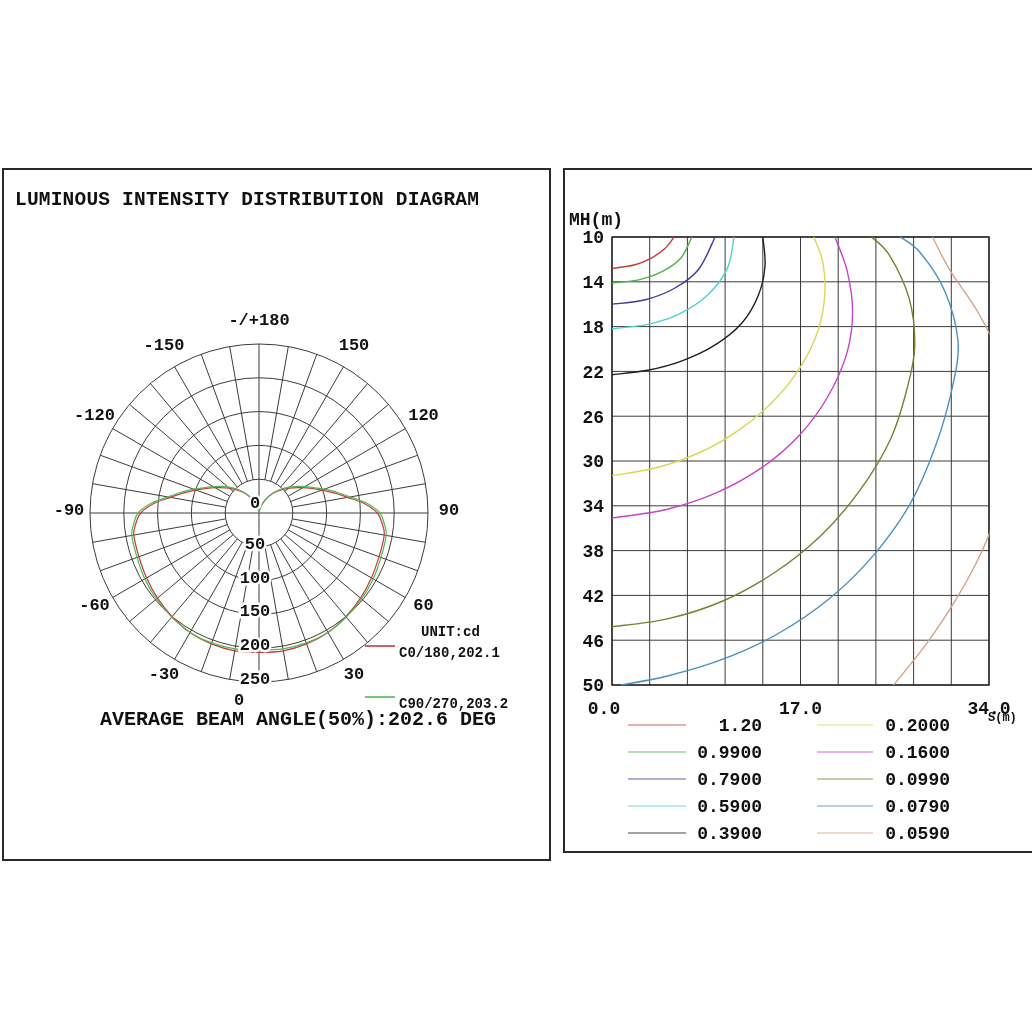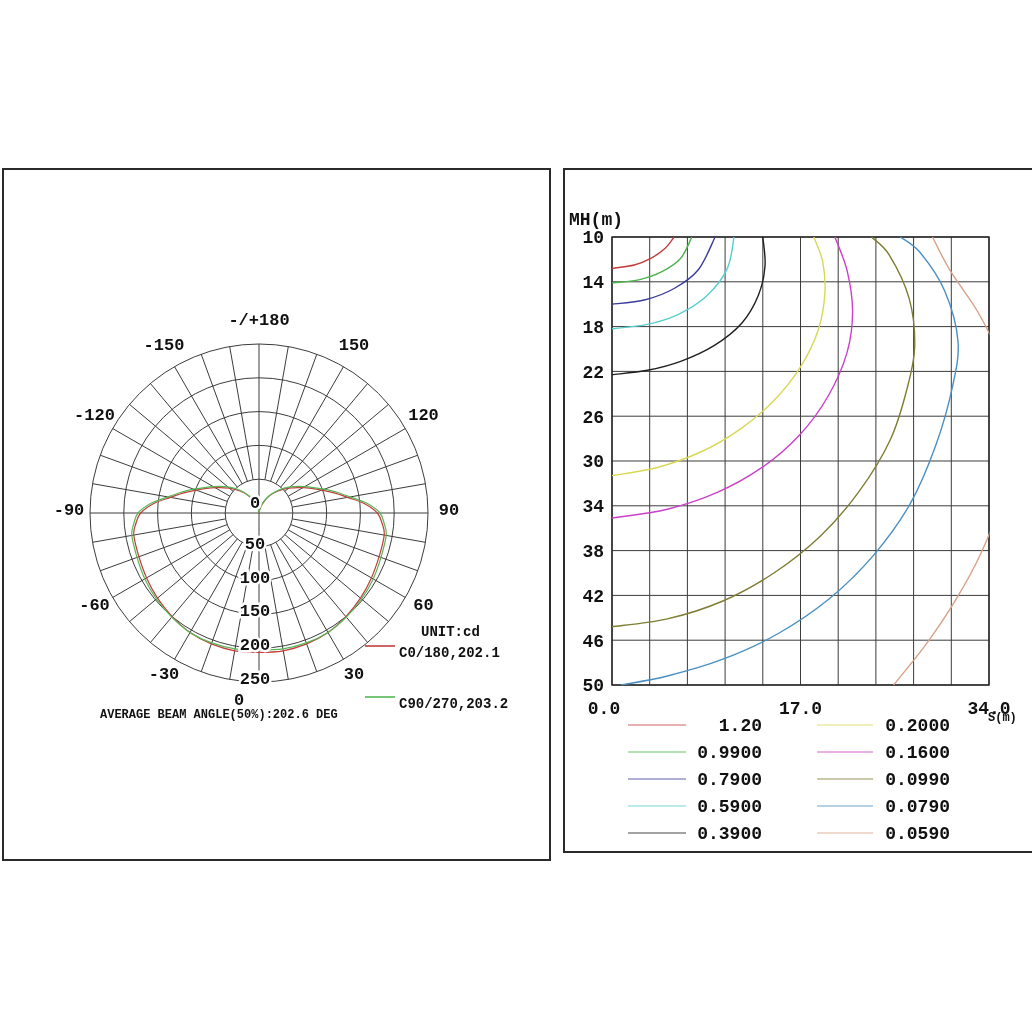--- a/index.html
+++ b/index.html
@@ -8,21 +8,21 @@
   .panel{position:absolute;border:2px solid #2a2a2a;box-sizing:border-box;}
   .panel-left{left:2px;top:168px;width:549px;height:693px;}
   .panel-right{left:563px;top:168px;width:475px;height:685px;}
   #charts{position:absolute;left:0;top:0;width:1032px;height:1032px;}
   .txt{position:absolute;font-weight:bold;color:#111111;line-height:1.05;white-space:pre;}
   .title-left{left:15px;top:190px;font-size:19.5px;letter-spacing:0.2px;}
   .title-right{left:617px;top:188px;font-size:19.5px;letter-spacing:0.2px;}
   .mh-label{left:569px;top:211px;font-size:18px;}
   .s-label{left:988px;top:712px;font-size:12px;}
   .unit-label{left:421px;top:625px;font-size:14px;}
-  .caption{left:100px;top:709px;font-size:12px;}
+  .caption{left:100px;top:709px;font-size:20px;}
   .polar-legend-row{position:absolute;left:365px;height:15px;display:flex;align-items:flex-start;}
   .polar-legend-row .polar-swatch{width:30px;height:2px;margin-right:4px;opacity:0.8;}
   .polar-legend-row .series-label{font-weight:bold;font-size:14px;color:#111111;white-space:pre;}
   .row1{top:645px;}
   .row2{top:696px;}
 </style>
 </head>
 <body>
 
 <div class="page">
@@ -165,20 +165,21 @@
       <text x="950" y="785" text-anchor="end" font-size="18" font-family="&quot;Liberation Mono&quot;,monospace" font-weight="bold" fill="#111111">0.0990</text>
       <line x1="817" y1="806" x2="873" y2="806" stroke="#4a90c2" stroke-width="1.6" opacity="0.55"></line>
       <text x="950" y="812" text-anchor="end" font-size="18" font-family="&quot;Liberation Mono&quot;,monospace" font-weight="bold" fill="#111111">0.0790</text>
       <line x1="817" y1="833" x2="873" y2="833" stroke="#d7a286" stroke-width="1.6" opacity="0.55"></line>
       <text x="950" y="839" text-anchor="end" font-size="18" font-family="&quot;Liberation Mono&quot;,monospace" font-weight="bold" fill="#111111">0.0590</text>
     </svg>
 
   <div class="panel panel-left"></div>
   <div class="panel panel-right"></div>
 
+  <div class="txt title-left">LUMINOUS INTENSITY DISTRIBUTION DIAGRAM</div>
   <div class="txt caption">AVERAGE BEAM ANGLE(50%):202.6 DEG</div>
   <div class="txt unit-label">UNIT:cd</div>
 
   <div class="polar-legend-row row1">
     <span class="polar-swatch" style="background: rgb(196, 60, 60);"></span>
     <span class="series-label">C0/180,202.1</span>
   </div>
   <div class="polar-legend-row row2">
     <span class="polar-swatch" style="background: rgb(85, 184, 85);"></span>
     <span class="series-label">C90/270,203.2</span>

